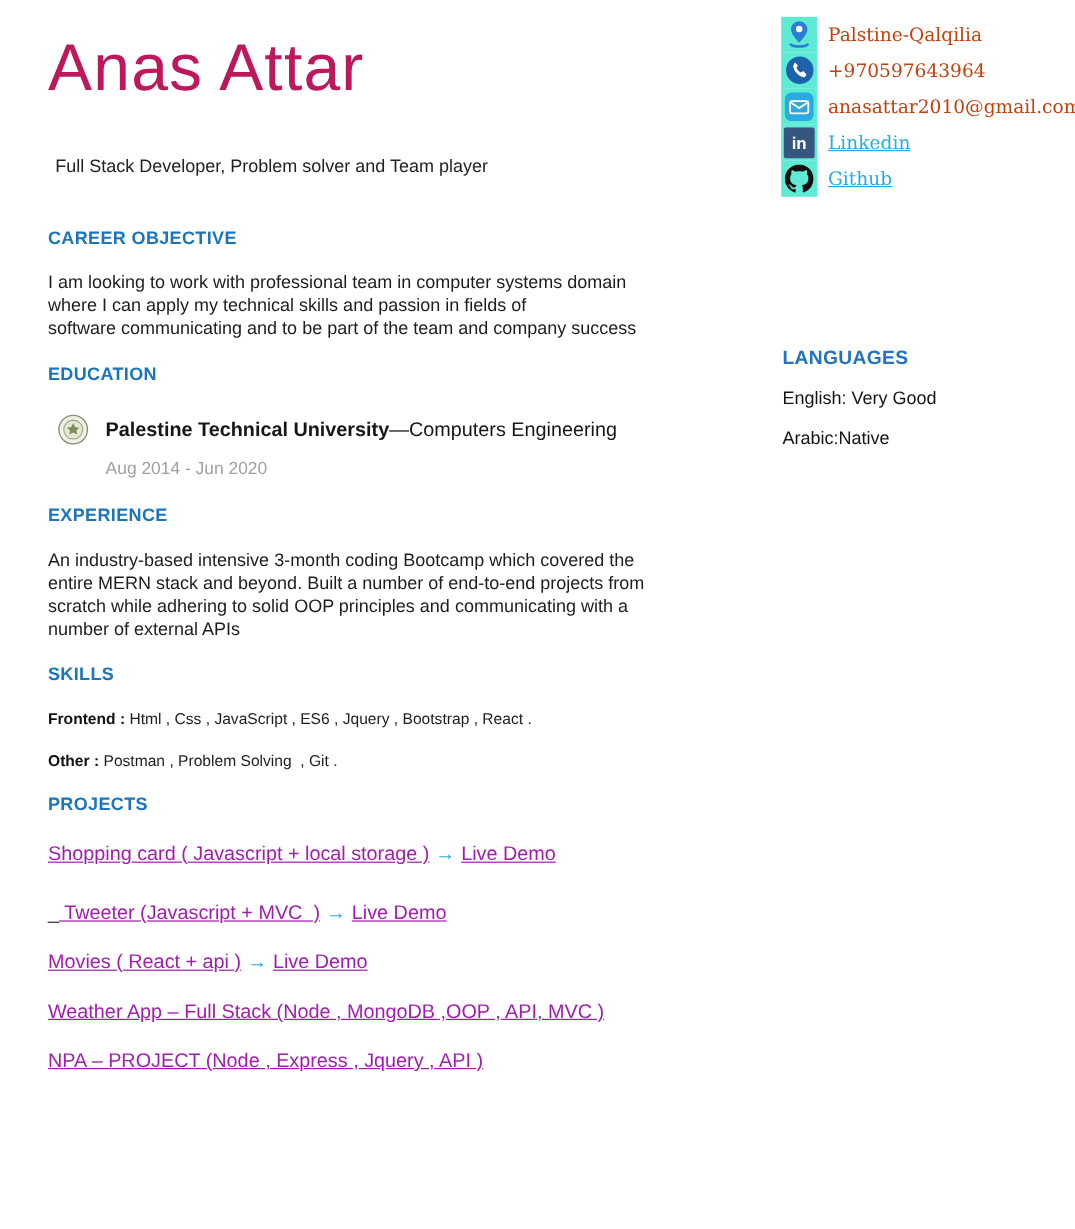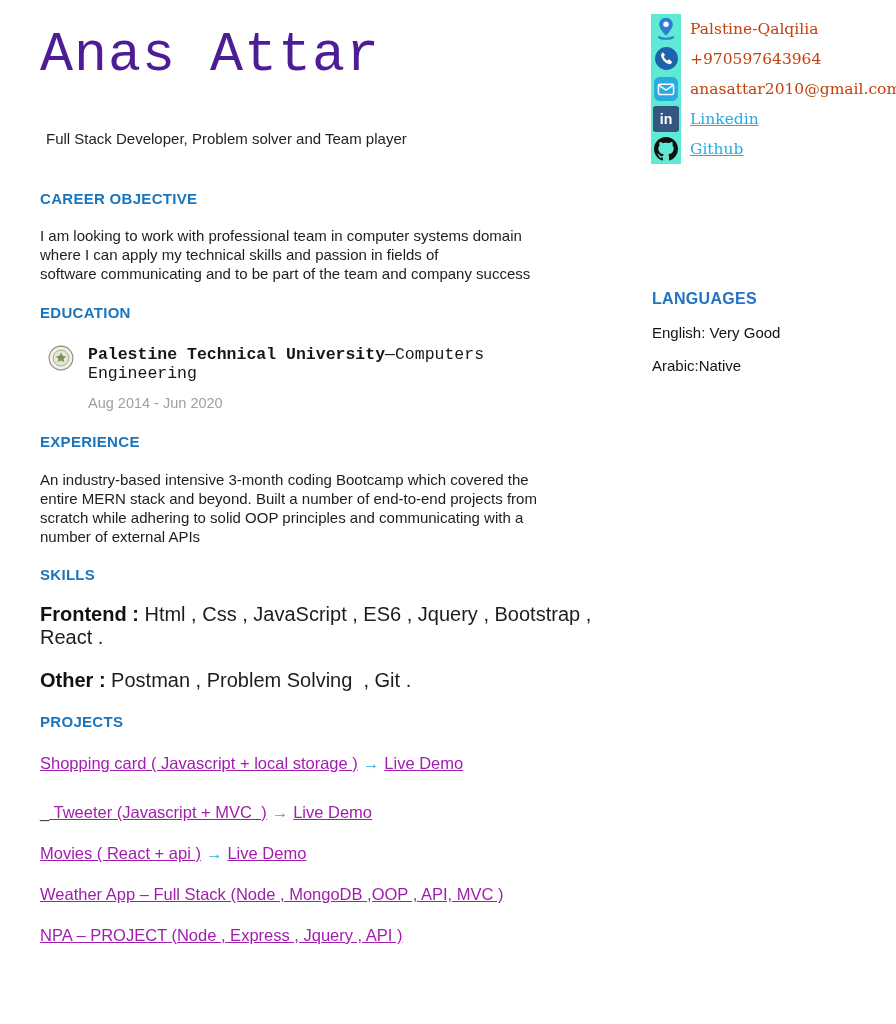--- a/index.html
+++ b/index.html
@@ -3,49 +3,49 @@
 <meta charset="utf-8">
 <style>
   html,body{margin:0;padding:0;background:#fff;}
   .page{
     position:relative;width:896px;height:1024px;background:#ffffff;overflow:hidden;
     font-family:"Liberation Sans","DejaVu Sans",sans-serif;color:#1c1c1c;
   }
   
   .name{
     position:absolute;left:40px;top:26px;margin:0;
-    font-family:Liberation Mono, monospace;
-    font-size:55px;font-weight:500;color:#4c1d95;letter-spacing:1px;line-height:1.1;
+    font-family:Liberation Sans, sans-serif;
+    font-size:55px;font-weight:500;color:#be185d;letter-spacing:1px;line-height:1.1;
   }
   .tagline{position:absolute;left:46px;top:130px;font-size:15px;color:#222;}
   
   .contact{position:absolute;left:651px;top:14px;}
   .contact-row{display:flex;align-items:center;height:29px;margin-bottom:1px;}
   .icon-box{
     width:30px;height:30px;background:#5eead4;flex:0 0 30px;
     display:flex;align-items:center;justify-content:center;margin-right:9px;
   }
   .contact-text{
     font-family:"DejaVu Serif","Liberation Serif",serif;
     font-size:15.5px;color:#c2410c;white-space:nowrap;
   }
   a.contact-link{color:#29abe2;text-decoration:underline;cursor:pointer;}
   
   .main{position:absolute;left:40px;top:190px;width:552px;}
   .sec-title{
     margin:0;font-size:15px;font-weight:bold;color:#1b75bc;letter-spacing:.3px;
   }
   .body-text{margin:19px 0 0 0;font-size:15px;line-height:19px;white-space:pre-line;color:#1d1d1d;}
-  .edu-row{display:flex;margin:24px 0 0 8px;font-family:Liberation Mono, monospace;}
+  .edu-row{display:flex;align-items:center;margin:24px 0 0 8px;}
   .uni-logo{width:26px;height:26px;margin-right:14px;flex:0 0 26px;}
   .edu-name{font-size:16.5px;color:#161616;}
   .edu-name b{font-weight:bold;}
   .edu-dates{margin:12px 0 0 48px;font-size:14.5px;color:#a0a0a0;}
   .job-title{margin:20px 0 0 0;font-size:15.5px;font-weight:bold;color:#111;}
-  .skill-line{margin:20px 0 0 0;font-size:20px;white-space:pre-wrap;color:#1d1d1d;}
+  .skill-line{margin:20px 0 0 0;font-size:13px;white-space:pre-wrap;color:#1d1d1d;}
   .skill-label{font-weight:bold;color:#111;}
   .proj{margin:21px 0 0 0;font-size:16.5px;line-height:20px;}
   .proj.first{margin-top:23px;}
   .proj.gap-big{margin-top:29px;}
   a.proj-link{color:#a21caf;text-decoration:underline;white-space:pre-wrap;cursor:pointer;}
   .proj-prefix{color:#3a3a3a;}
   .proj-arrow{color:#29abe2;text-decoration:none;padding:0 5px;font-weight:bold;}
   
   .langs{position:absolute;left:652px;top:290px;}
   .lang-title{margin:0;font-size:16px;font-weight:bold;color:#2273c3;letter-spacing:.3px;}

